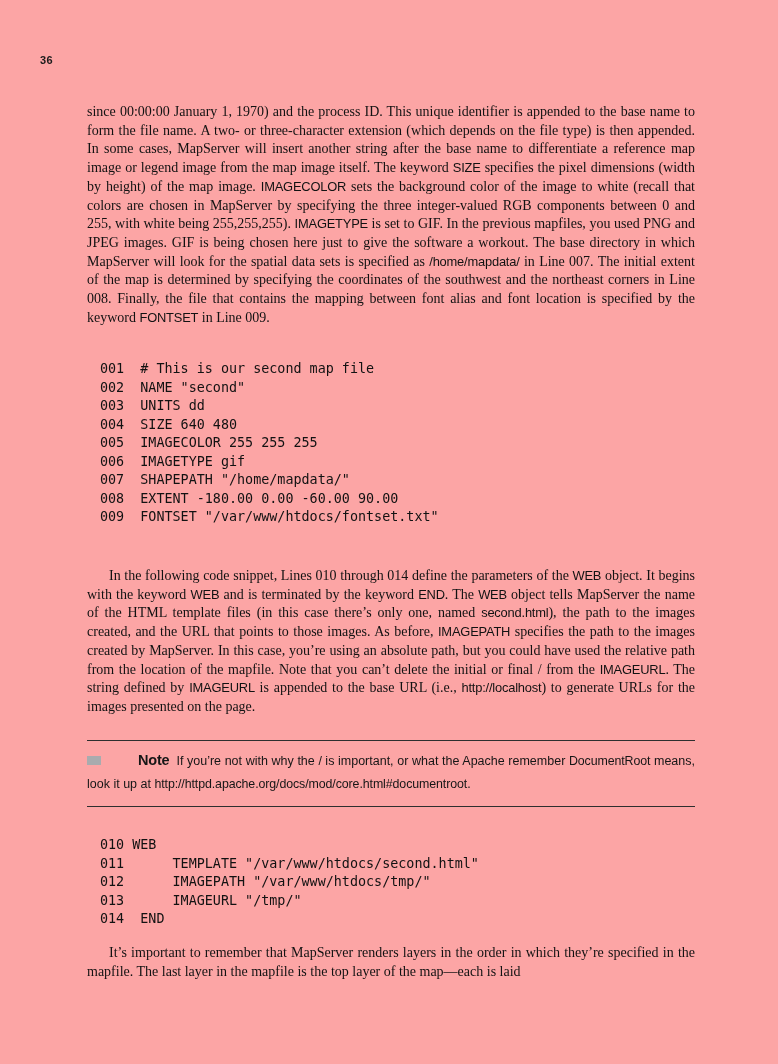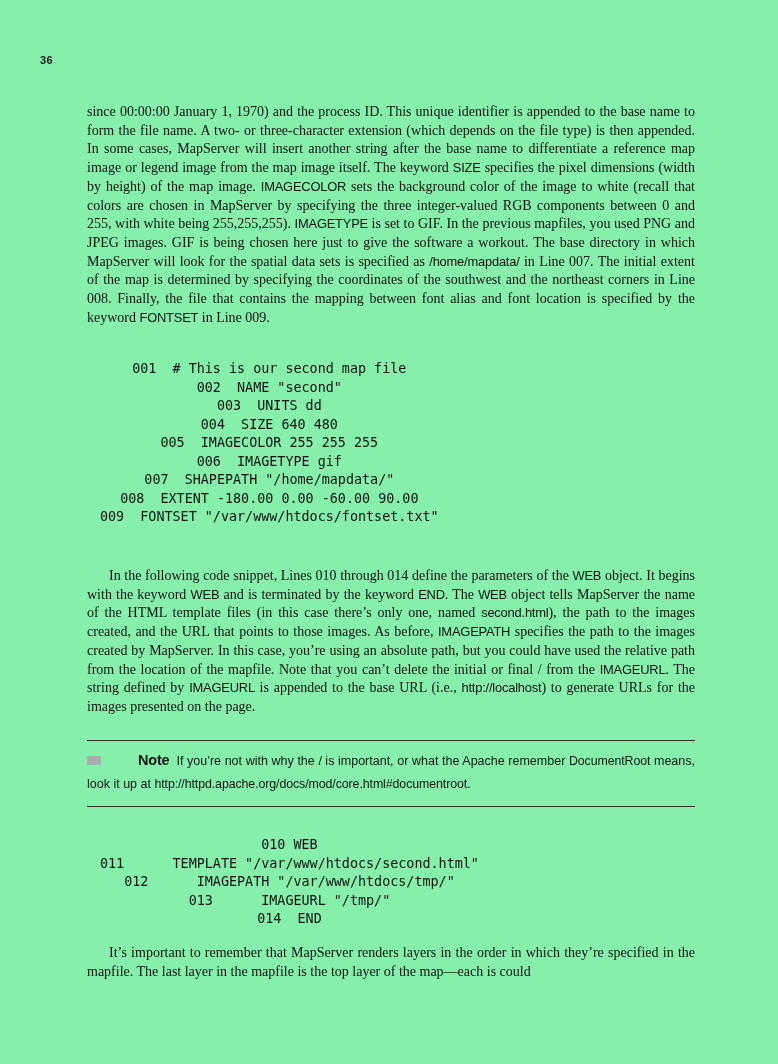--- a/index.html
+++ b/index.html
@@ -1,20 +1,20 @@
 <!DOCTYPE html>
 <html><head>
 <meta charset="utf-8">
 <style>
   html, body { margin: 0; padding: 0; background: #ffffff; }
   .page {
     position: relative;
     width: 778px;
     height: 1064px;
-    background: #86efac;
+    background: #fca5a5;
     font-family: "Liberation Serif", serif;
     color: #121212;
     overflow: hidden;
   }
 
   
   .running-header {
     position: absolute;
     top: 53px; left: 0; right: 0; height: 16px;
     font-family: "Liberation Sans", sans-serif;
@@ -48,21 +48,21 @@
     font-family: Liberation Sans, sans-serif;
     font-size: 12.9px;
     letter-spacing: -0.2px;
   }
 
   
   .codeblock {
     position: absolute; left: 100px; margin: 0;
     font-family: "DejaVu Sans Mono", monospace;
     font-size: 13.4px; line-height: 18.5px;
-    color: #121212; white-space: pre; text-align: center;
+    color: #121212; white-space: pre;
   }
   #code1 { top: 360px; }
   #code2 { top: 836px; }
 
   
   .note-rule {
     position: absolute; left: 87px; width: 608px; height: 0;
     border: none; border-top: 1.2px solid #2e2e2e; margin: 0;
   }
   #note-rule-top { top: 740px; }
@@ -112,15 +112,15 @@
     <span class="sq-note"></span><strong class="note-label">Note</strong><span><span>If you’re not with why the </span><span class="code">/</span><span> is important, or what the Apache remember </span><span class="code">DocumentRoot</span><span> means, look it up at </span><span class="code">http://httpd.apache.org/docs/mod/core.html#documentroot</span><span>.</span></span>
   </p>
   <hr class="note-rule" id="note-rule-bottom">
 
   <pre class="codeblock" id="code2">010 WEB
 011      TEMPLATE "/var/www/htdocs/second.html"
 012      IMAGEPATH "/var/www/htdocs/tmp/"
 013      IMAGEURL "/tmp/"
 014  END</pre>
 
-  <p class="para indent" id="para3"><span>It’s important to remember that MapServer renders layers in the order in which they’re specified in the mapfile. The last layer in the mapfile is the top layer of the map—each is could</span></p>
+  <p class="para indent" id="para3"><span>It’s important to remember that MapServer renders layers in the order in which they’re specified in the mapfile. The last layer in the mapfile is the top layer of the map—each is laid</span></p>
 
 </div>
 
 </body></html>

